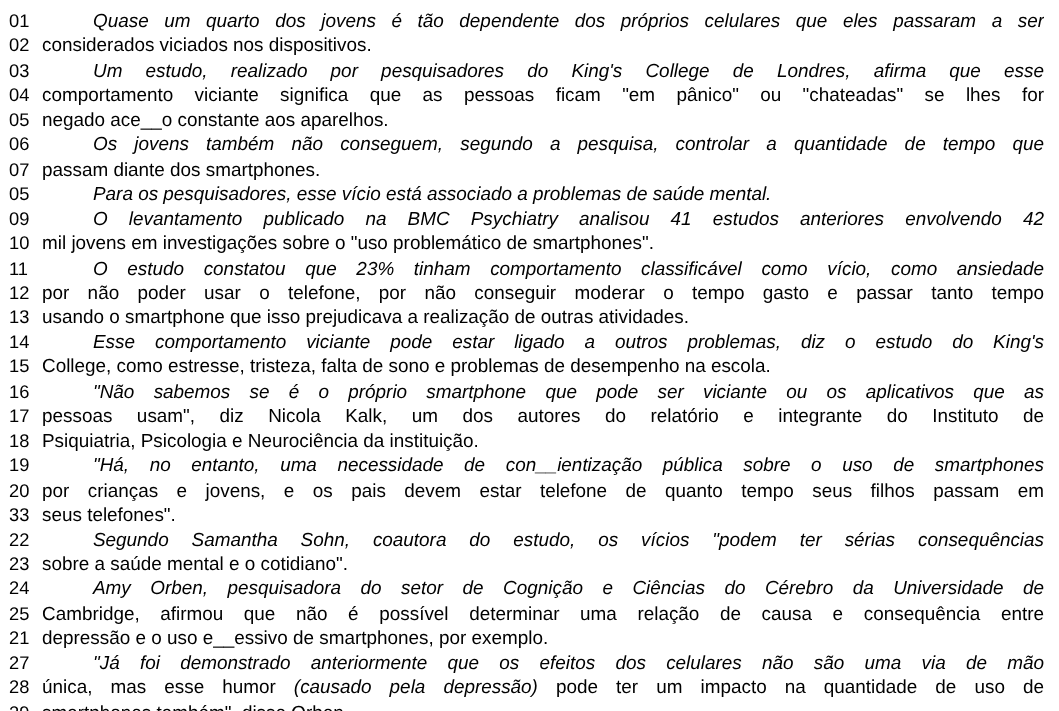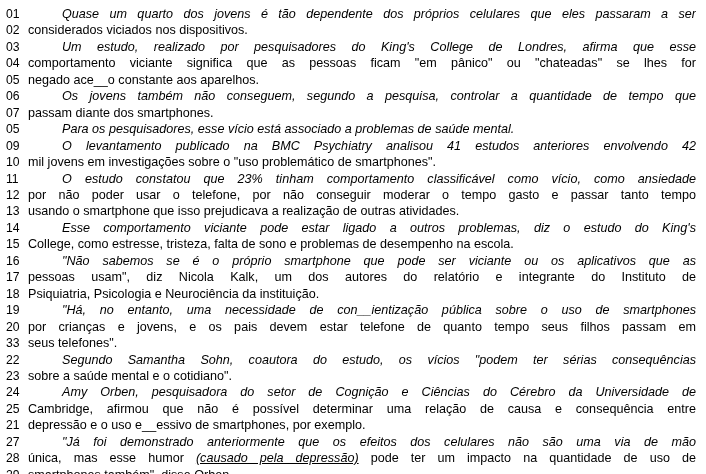--- a/index.html
+++ b/index.html
@@ -46,21 +46,20 @@
   .ltext.j {
     text-align: justify;
     text-align-last: justify;
   }
   .ltext.indent {
     text-indent: 34px;
     font-style: italic;
   }
   .ital {
     font-style: italic;
-    text-decoration: underline;
   }
 </style>
 </head>
 <body>
 
 <div id="doc">
     <div class="line">
       <span class="lineno">01</span>
       <span class="ltext j indent">Quase um quarto dos jovens é tão dependente dos próprios celulares que eles passaram a ser</span>
     </div>

